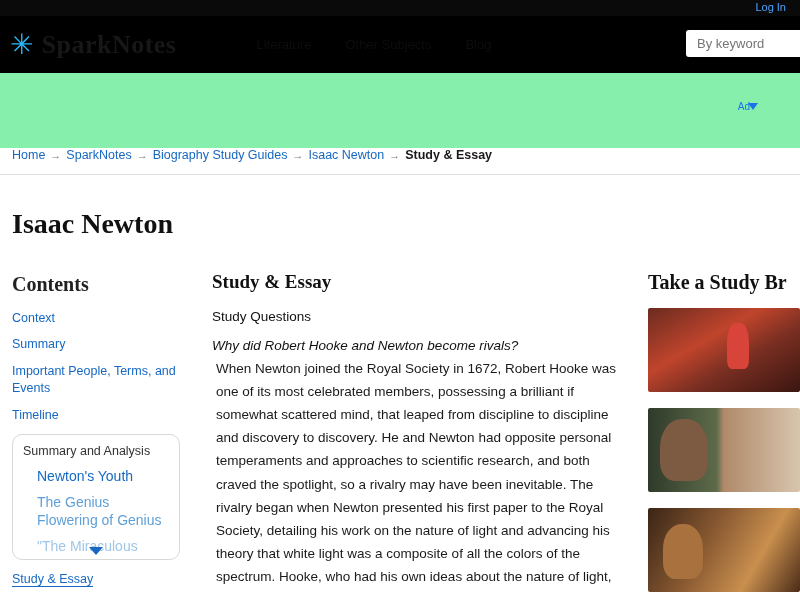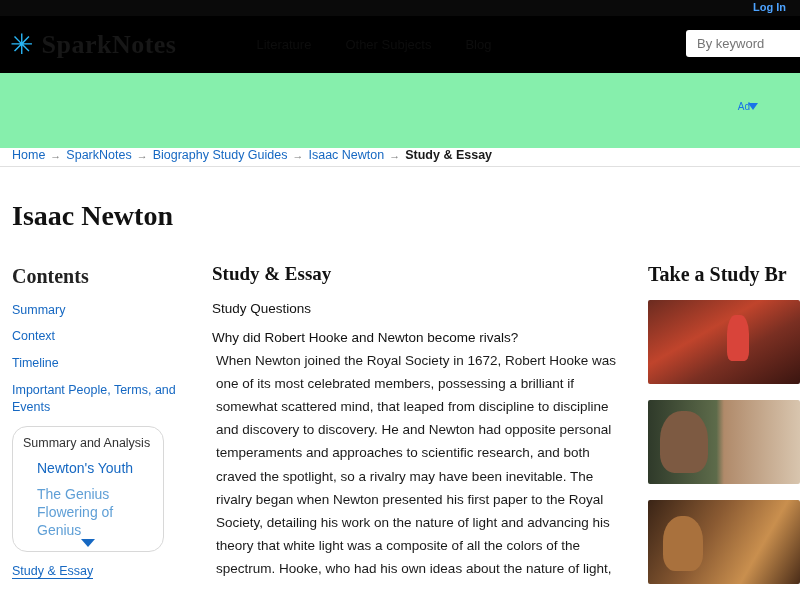--- a/index.html
+++ b/index.html
@@ -18,21 +18,20 @@
     background: #0a0a0a;
     position: relative;
   }
   .login-link {
     position: absolute;
     right: 14px;
     top: 1px;
     color: #4da3ff;
     font-size: 11px;
     text-decoration: none;
-    font-weight: bold;
   }
 
   .masthead {
     height: 57px;
     background: #000000;
     position: relative;
     display: flex;
     align-items: center;
   }
   .logo-star {
@@ -99,21 +98,21 @@
     top: 30px;
     width: 0; height: 0;
     border-left: 5px solid transparent;
     border-right: 5px solid transparent;
     border-top: 7px solid #1a73e8;
   }
 
   
   .crumbwrap {
     border-bottom: 1px solid #e0e0e0;
-    padding: 0 0 4px 0;
+    padding: 0 0 12px 0;
   }
   .breadcrumb {
     font-size: 12.5px;
     padding-left: 12px;
     white-space: nowrap;
   }
   .breadcrumb a {
     color: #1668c2;
     text-decoration: none;
   }
@@ -154,24 +153,24 @@
   .toc-link {
     display: block;
     color: #1668c2;
     font-size: 12.5px;
     text-decoration: none;
     margin-bottom: 10px;
     line-height: 1.35;
   }
   .toc-box {
     border: 1px solid #d8d8d8;
-    border-radius: 15px;
+    border-radius: 10px;
     margin-top: 6px;
     padding: 9px 10px 6px 10px;
-    width: 152px;
+    width: 168px;
     height: 126px;
     overflow: hidden;
     position: relative;
   }
   .toc-box-title {
     font-size: 12.5px;
     color: #333;
     margin-bottom: 9px;
   }
   .toc-sub {
@@ -212,20 +211,21 @@
     color: #111;
   }
   .sub-head {
     font-size: 13.5px;
     font-weight: normal;
     margin-bottom: 14px;
     color: #111;
   }
   .question {
     font-size: 13.5px;
+    font-style: italic;
     color: #111;
   }
   .para {
     font-size: 13.5px;
     line-height: 1.72;
     color: #1a1a1a;
     margin: 4px;
   }
 
   .right-head {
@@ -300,24 +300,24 @@
   </div>
 </div>
 
 <h1 class="page-title">Isaac Newton</h1>
 
 <div class="columns">
 
   <div class="col-contents">
     <div class="contents-head">Contents</div>
 
+    <a class="toc-link" href="#">Context</a>
     <a class="toc-link" href="#">Summary</a>
-    <a class="toc-link" href="#">Context</a>
+    <a class="toc-link" href="#">Important People, Terms, and Events</a>
     <a class="toc-link" href="#">Timeline</a>
-    <a class="toc-link" href="#">Important People, Terms, and Events</a>
 
     <div class="toc-box">
       <div class="toc-box-title">Summary and Analysis</div>
       <a class="toc-sub" href="#">Newton's Youth</a>
       <a class="toc-sub faded1" href="#">The Genius Flowering of Genius</a>
       <a class="toc-sub faded2" href="#">"The Miraculous Year"</a>
       <a class="toc-sub faded2" href="#">Newton and Hooke</a>
       <span class="toc-box-arrow"></span>
     </div>
 

